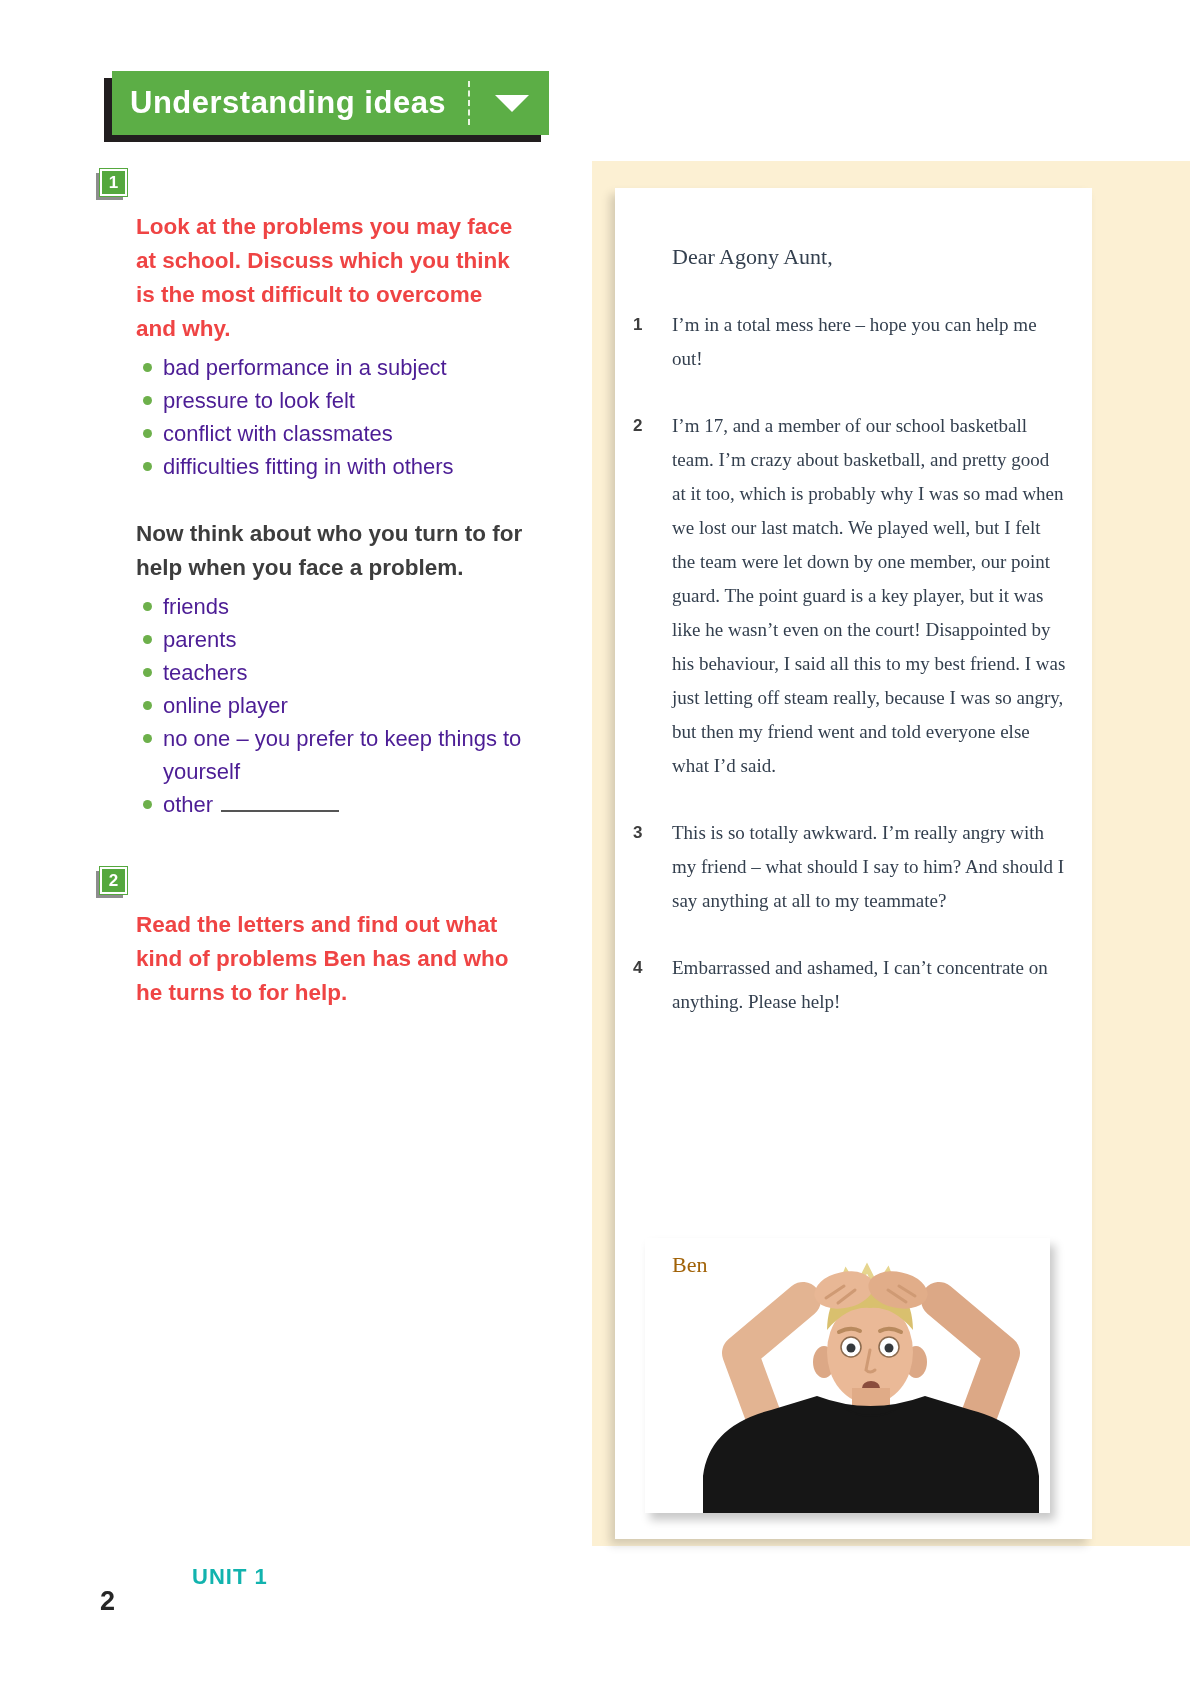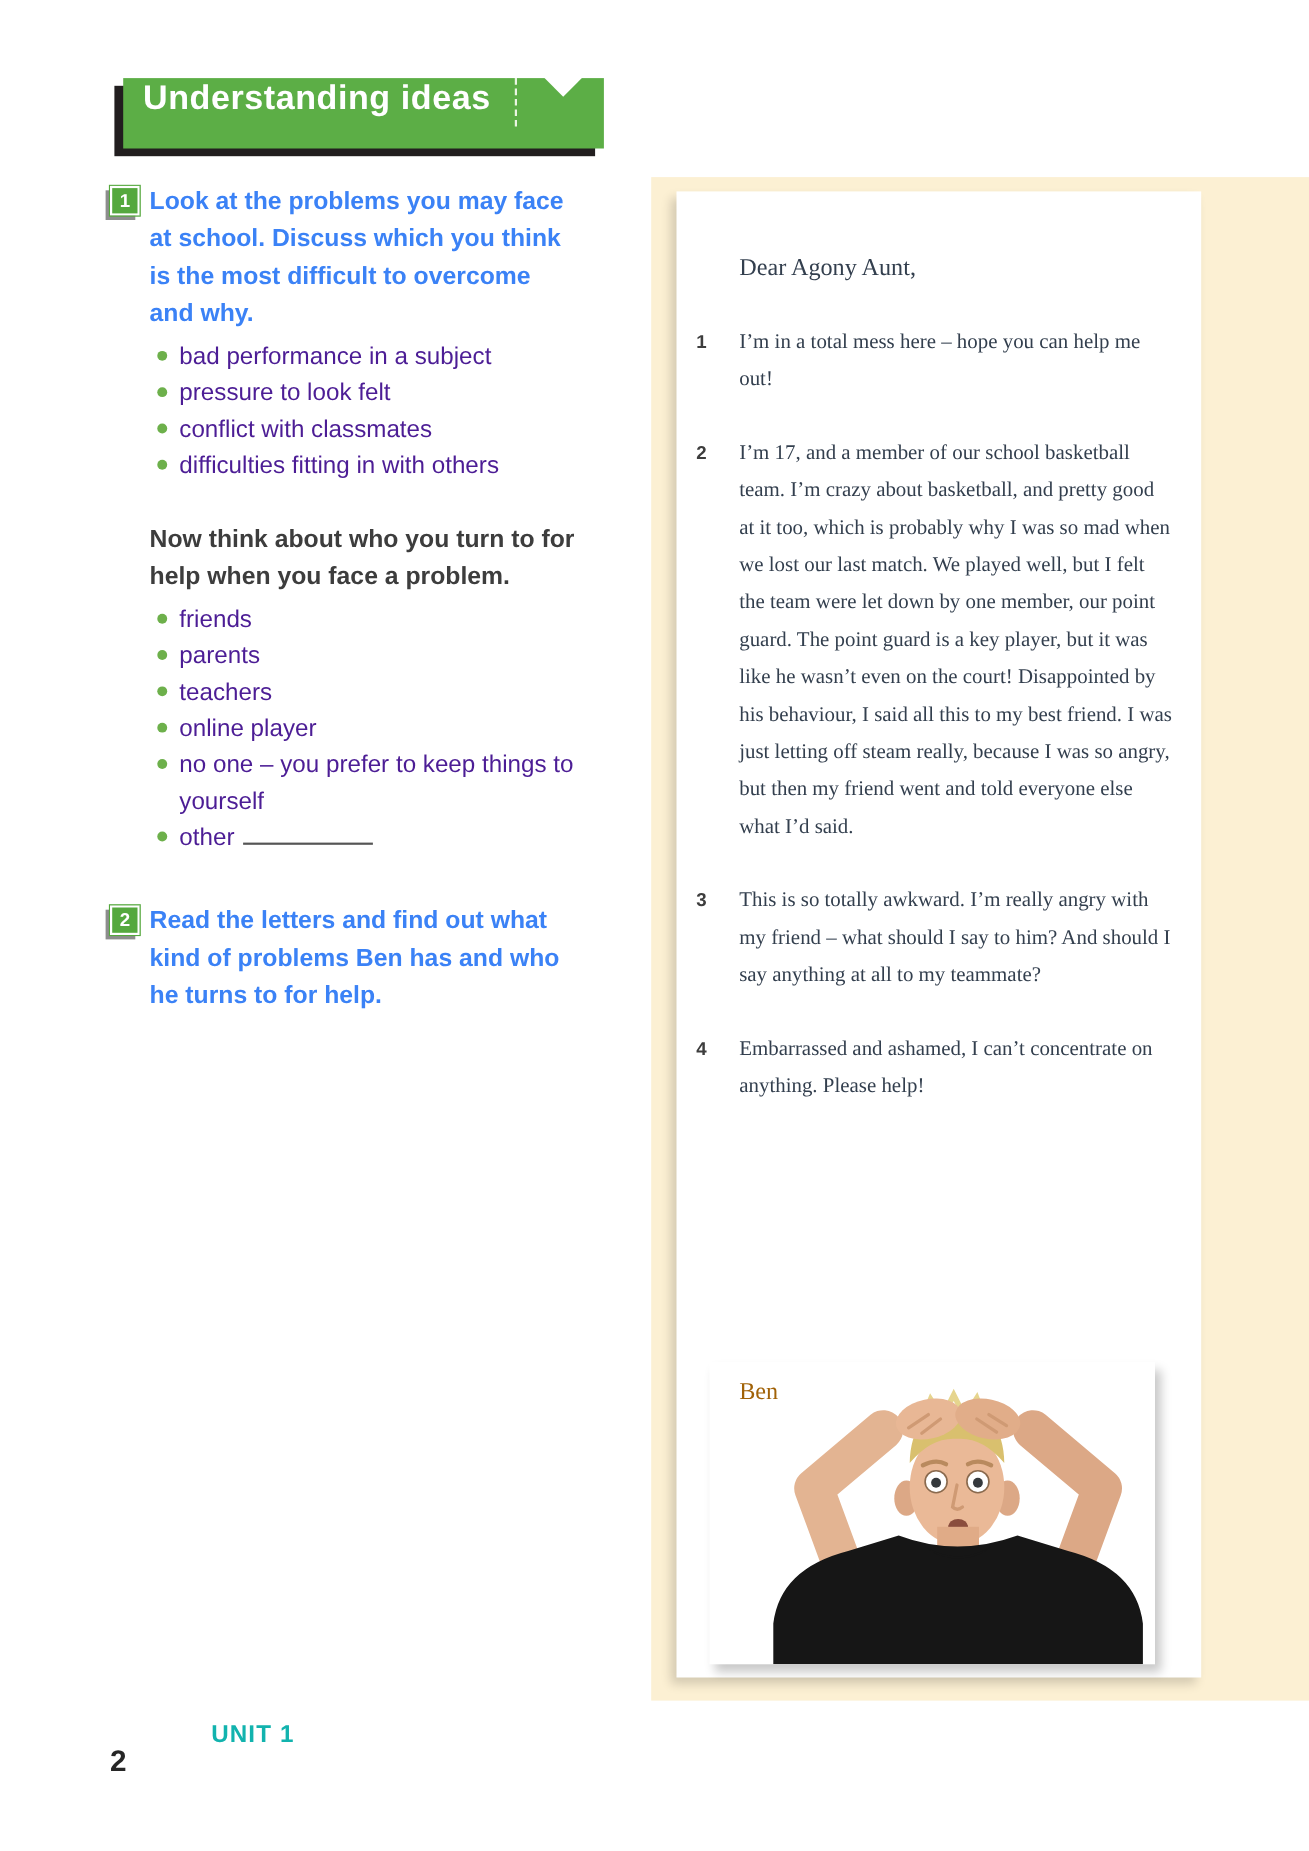--- a/index.html
+++ b/index.html
@@ -5,21 +5,21 @@
   html,body{margin:0;padding:0;}
   body{
     width:1190px;height:1683px;position:relative;background:#ffffff;
     font-family:"Liberation Sans",sans-serif;color:#3d3d3d;overflow:hidden;
   }
 
   
   .banner{
     position:absolute;left:112px;top:71px;width:437px;height:64px;
     background:#5cae46;box-shadow:-8px 7px 0 #221e1f;
-    display:flex;gap:12px;
+    display:flex;align-items:center;gap:12px;
   }
   .banner-title{
     flex:1;color:#ffffff;font-weight:bold;font-size:31px;letter-spacing:.5px;
     padding-left:18px;white-space:nowrap;
   }
   .banner-divider{
     width:0;height:44px;border-left:2px dashed #eaf5e2;margin-right:13px;
   }
   .banner-arrow{
     width:0;height:0;margin-right:20px;
@@ -31,21 +31,21 @@
   .left-col{position:absolute;left:100px;top:166px;width:424px;}
   .activity{display:flex;align-items:flex-start;}
   .badge{
     flex:0 0 auto;width:27px;height:27px;margin-top:3px;
     background:#55a83e;border:2px solid #ffffff;outline:1px solid #55a83e;
     box-shadow:-4px 4px 0 #8d8d8d;
     color:#ffffff;font-weight:bold;font-size:17px;
     display:flex;align-items:center;justify-content:center;box-sizing:border-box;
   }
   .activity-body{margin-left:9px;width:388px;}
-  .prompt{font-weight:bold;font-size:22.5px;line-height:34px;color:#3b82f6;}
+  .prompt{font-weight:bold;font-size:22.5px;line-height:34px;color:#ef4444;margin-top:44px;}
   .prompt2{font-weight:bold;font-size:22.5px;line-height:34px;color:#3d3d3d;margin-top:34px;}
   ul.dots{list-style:none;margin:5px 0 0 0;padding:0;}
   ul.dots li{
     position:relative;padding-left:27px;font-size:22px;line-height:33px;color:#4c1d95;
   }
   ul.dots li::before{
     content:"";position:absolute;left:7px;top:12px;width:9px;height:9px;border-radius:50%;
     background:#6db04b;
   }
   .blank-line{
@@ -53,21 +53,21 @@
     margin-left:8px;vertical-align:baseline;
   }
   .activity-2{margin-top:43px;}
 
   
   .cream-panel{
     position:absolute;left:592px;top:161px;width:598px;height:1385px;
     background:#fcf0d3;
   }
   .letter-card{
-    position:absolute;left:615px;top:174px;width:477px;height:1351px;
+    position:absolute;left:615px;top:188px;width:477px;height:1351px;
     background:#ffffff;box-shadow:-5px 6px 9px rgba(0,0,0,.16);
     box-sizing:border-box;padding:52px 25px 0 18px;
     font-family:"Liberation Serif",serif;color:#333f4e;
   }
   .salutation{
     margin:0 0 34px 39px;font-size:22px;line-height:34px;
   }
   .para{display:flex;margin:0 0 33px 0;}
   .para-num{
     flex:0 0 39px;font-family:"Liberation Sans",sans-serif;font-weight:bold;

